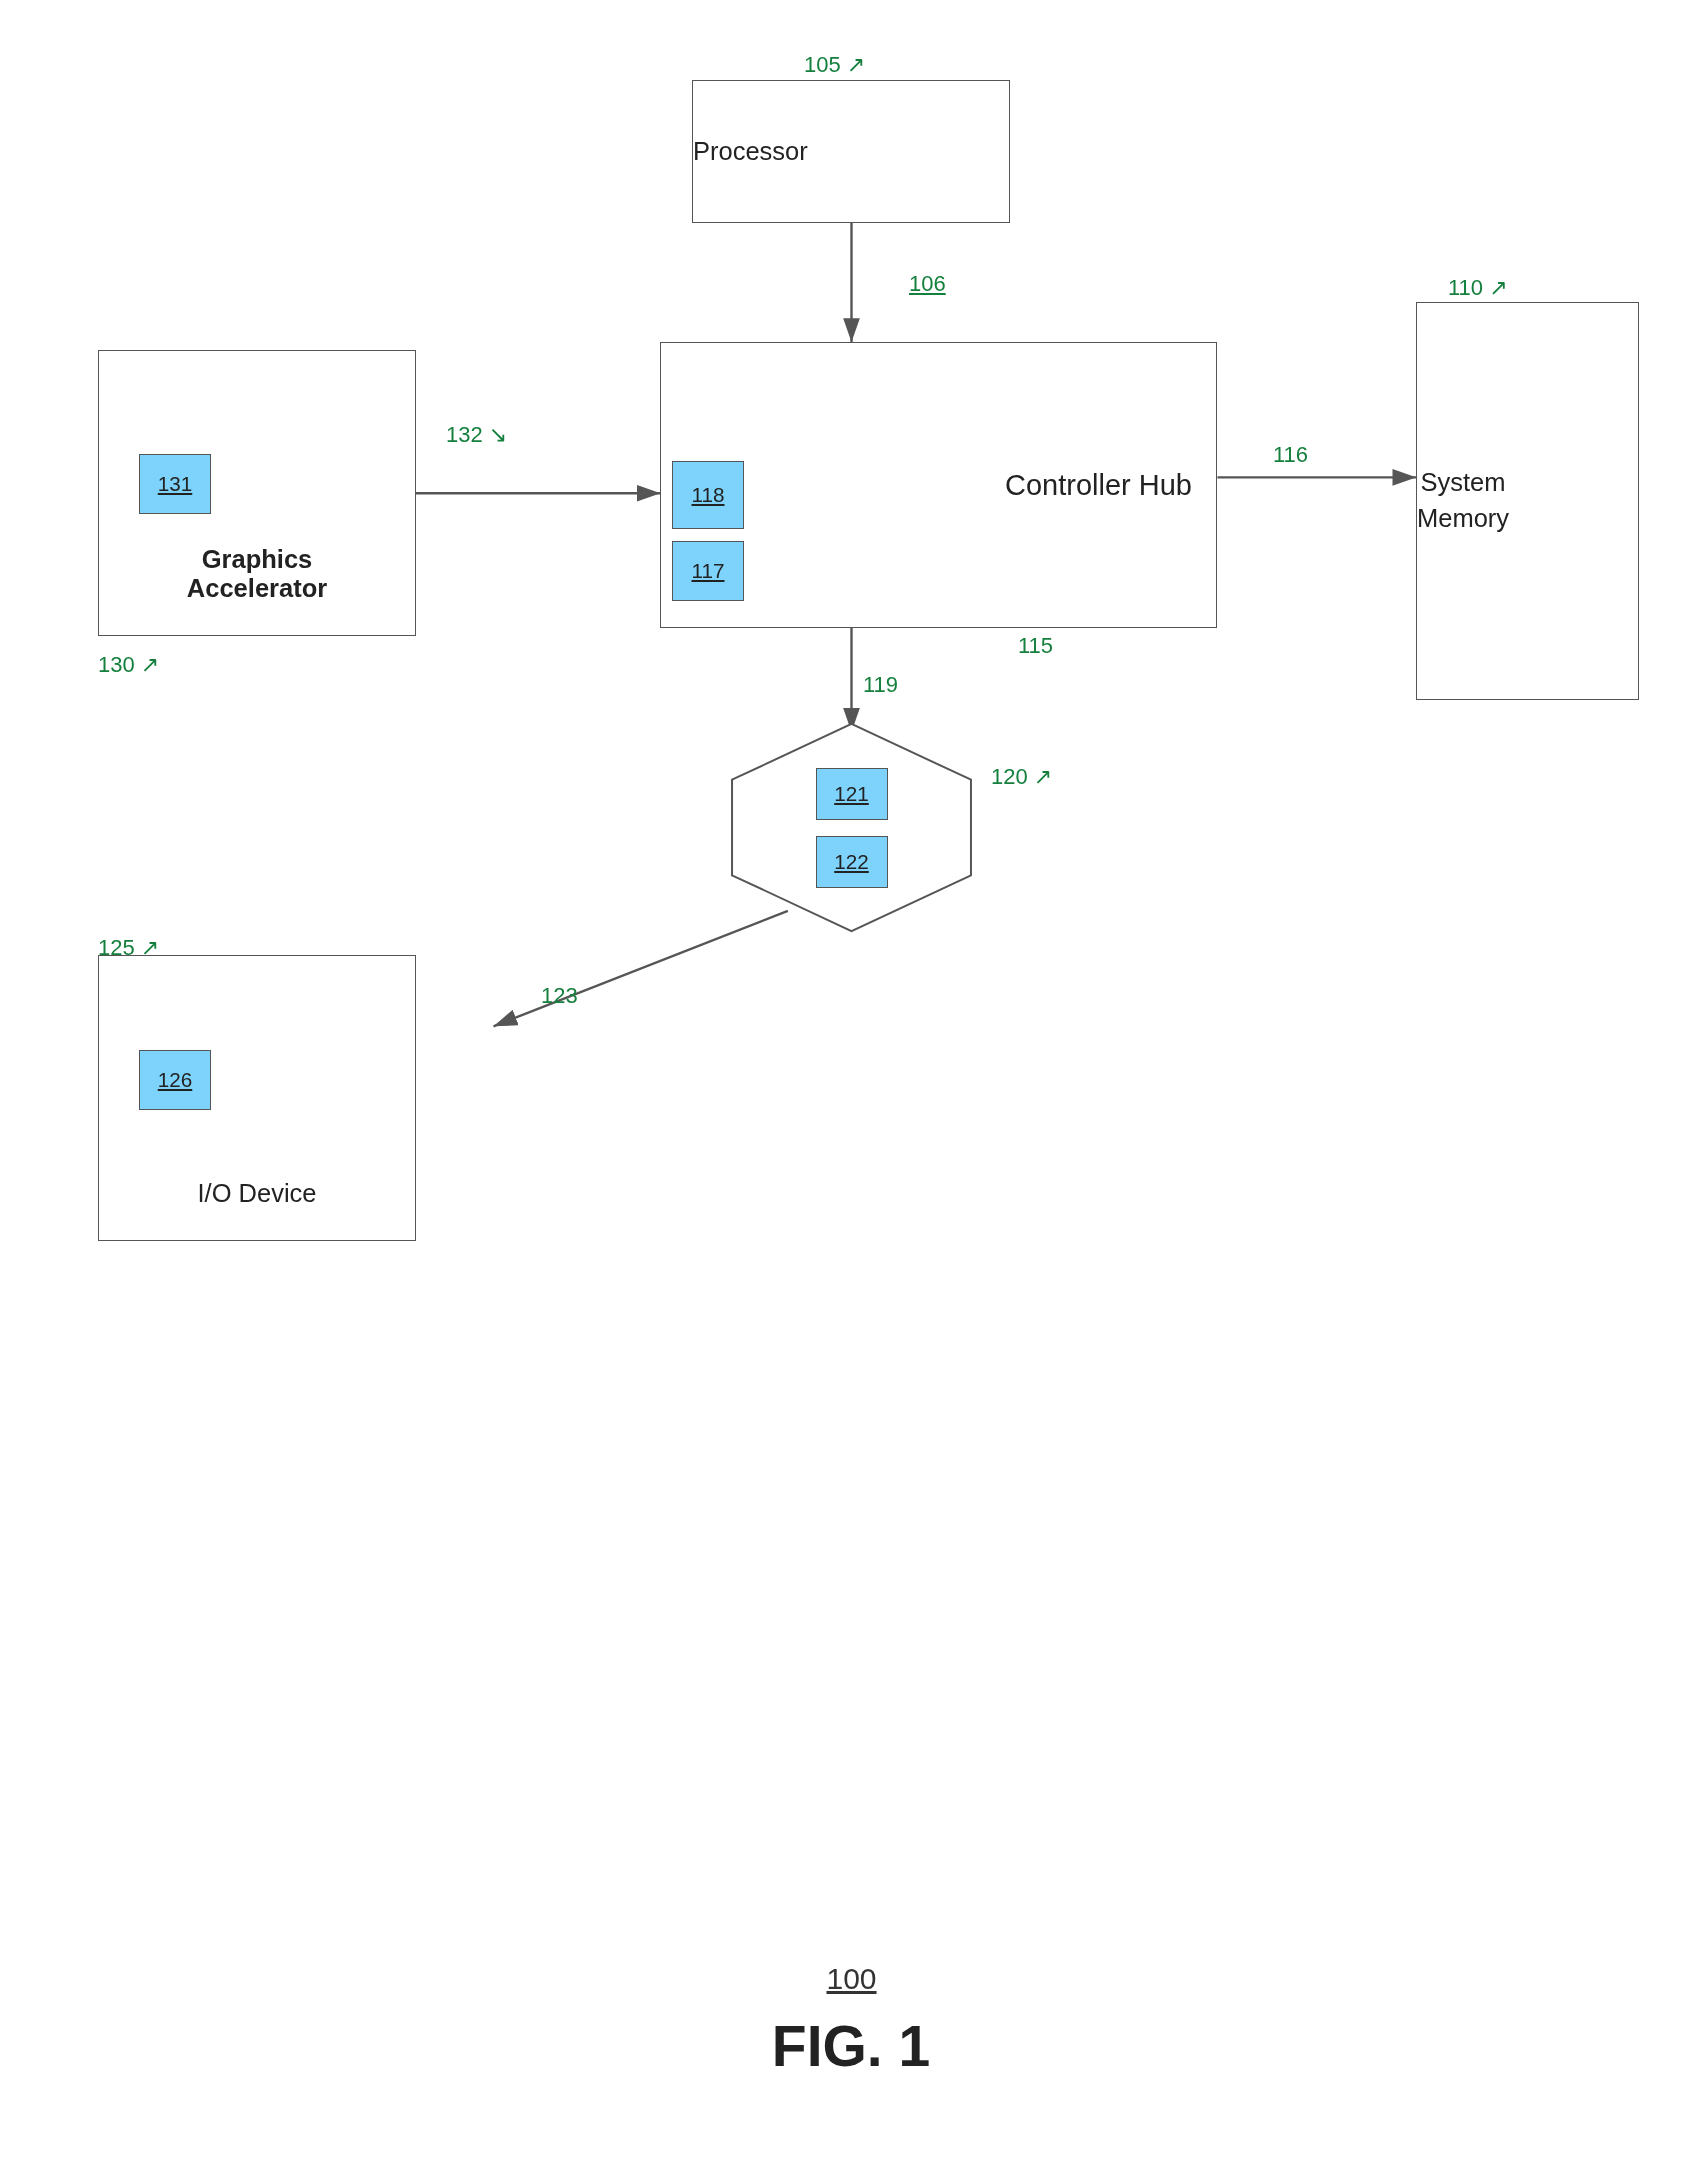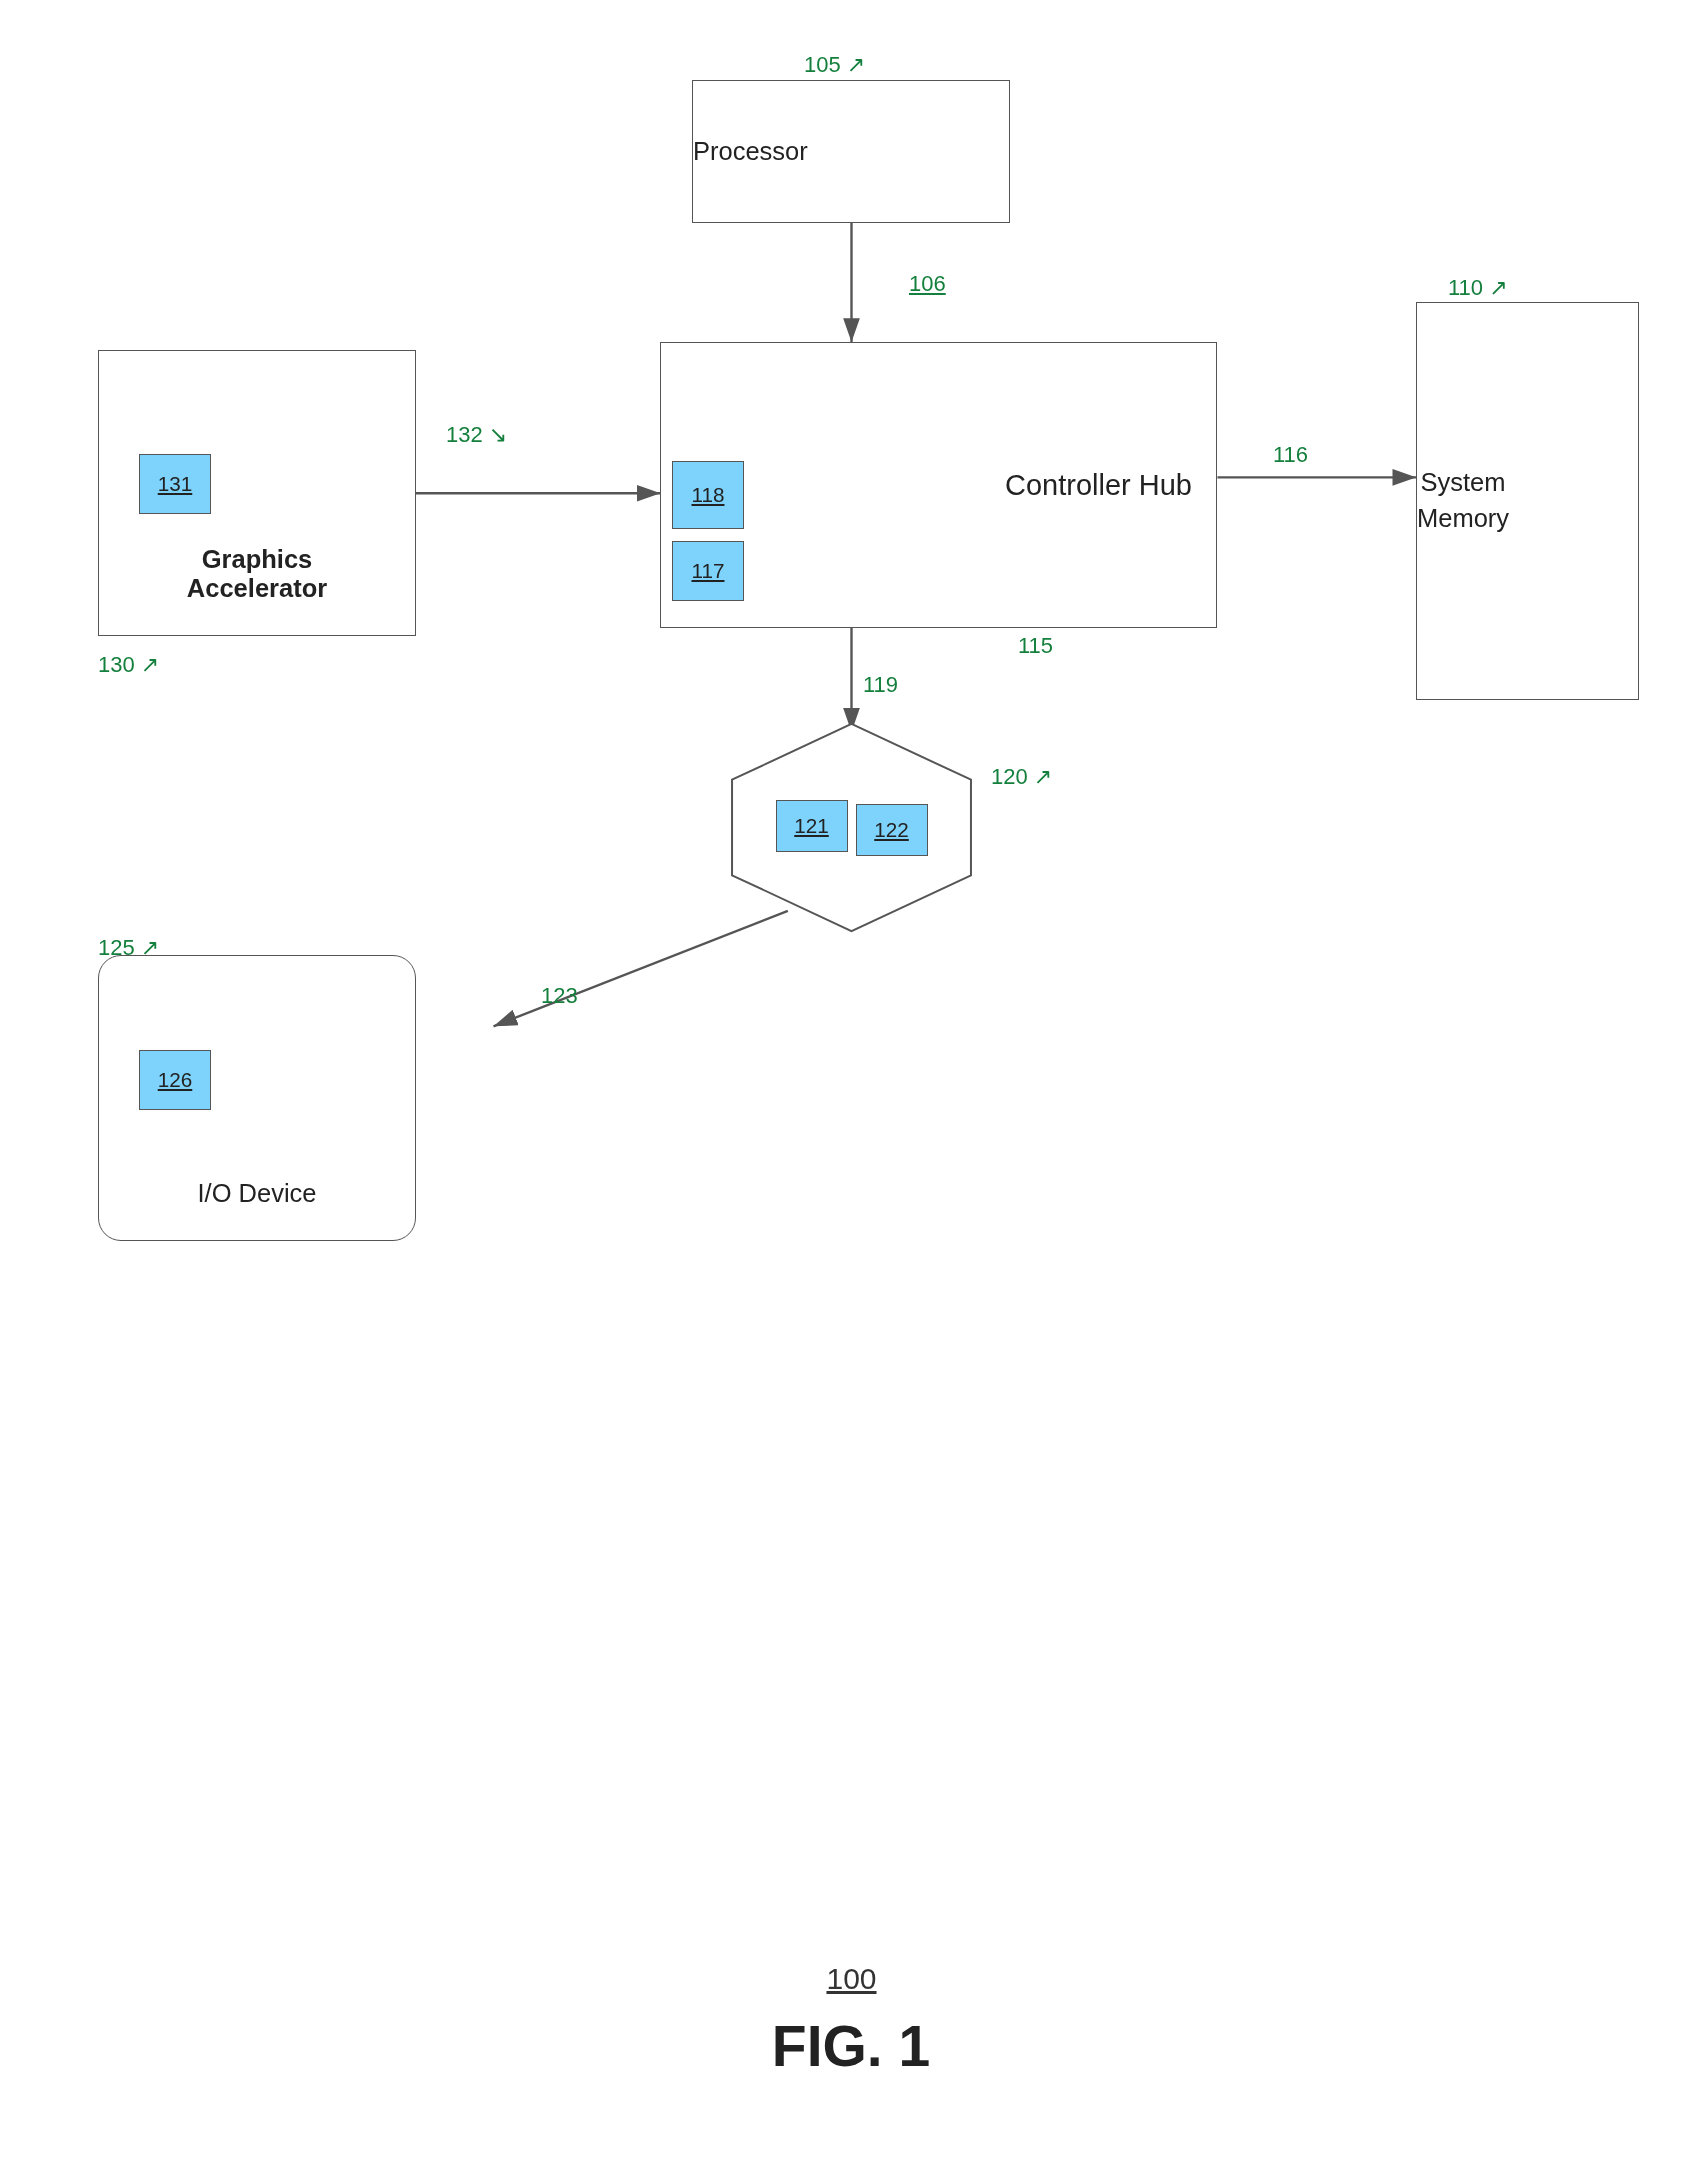--- a/index.html
+++ b/index.html
@@ -63,20 +63,21 @@
       flex-direction: column;
     }
     .hexagon svg {
       position: absolute;
       top: 0; left: 0;
     }
     .hexagon-content {
       position: relative;
       z-index: 1;
       display: flex;
+      flex-direction: column;
       align-items: center;
       justify-content: center;
       gap: 8px;
     }
     
     .fig-label {
       position: absolute;
       text-align: center;
       font-size: 35px;
       color: #333;
@@ -198,21 +199,21 @@
       <div class="box-small" style="position:relative; width:72px; height:52px; margin-top:4px;">
         <span class="underline">122</span>
       </div>
     </div>
   </div>
 
   <div class="ref" style="left:991px; top:764px;">
     <span>120</span> ↗
   </div>
 
-  <div class="box" style="left:98px; top:955px; width:318px; height:286px;border-radius:23px;">
+  <div class="box" style="left:98px; top:955px; width:318px; height:286px;">
     <span style="position:absolute; bottom:32px; left:50%; transform:translateX(-50%); white-space:nowrap; font-size:25.5px;">I/O Device</span>
   </div>
 
   <div class="box-small" style="left:139px; top:1050px; width:72px; height:60px;">
     <span class="underline">126</span>
   </div>
 
   <div class="ref" style="left:98px; top:935px;">
     <span>125</span> ↗
   </div>

